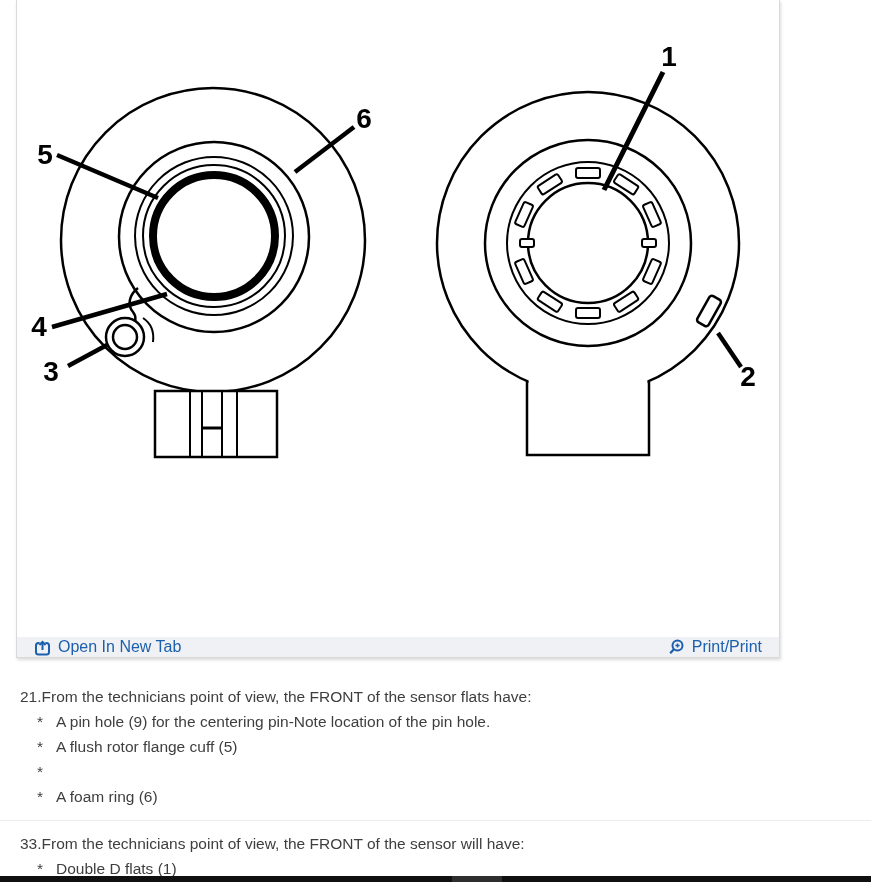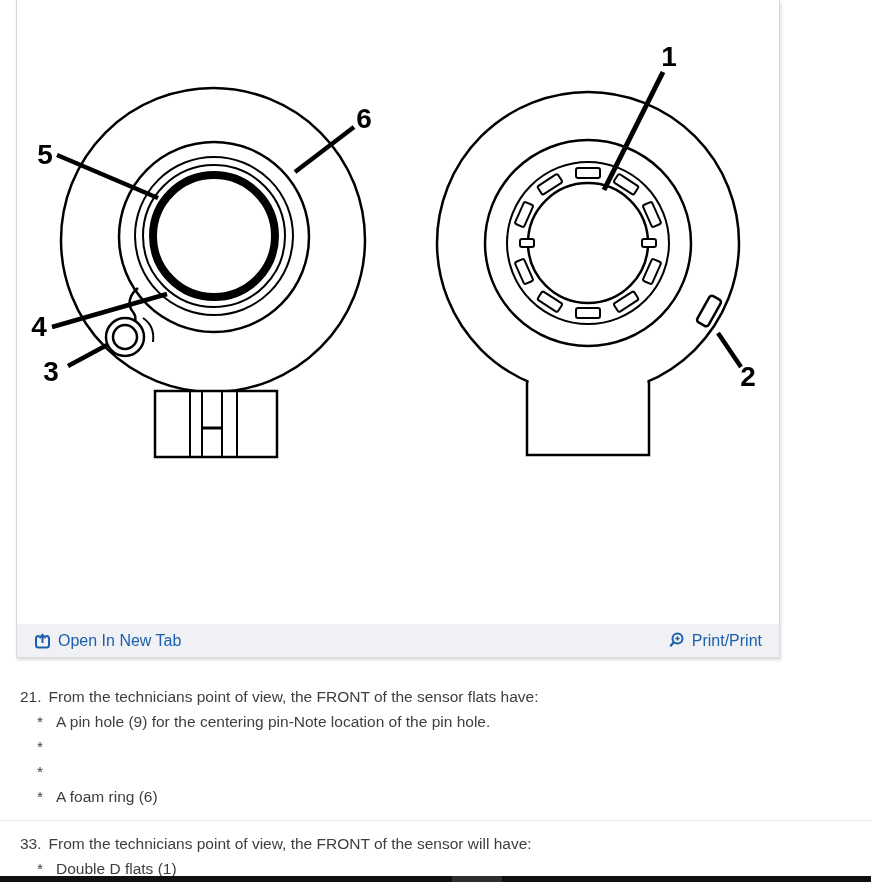--- a/index.html
+++ b/index.html
@@ -10,37 +10,37 @@
     -webkit-font-smoothing:antialiased;
   }
   .figure-box{
     position:absolute;left:16px;top:0;width:764px;height:658px;
     box-sizing:border-box;background:#ffffff;
     border:1px solid #d9d9d9;border-top:none;
     box-shadow:1px 2px 3px rgba(0,0,0,0.15);
   }
   .diagram-area{position:absolute;left:0;top:0;width:762px;height:625px;background:#fff;}
   .fig-toolbar{
-    position:absolute;left:0;right:0;bottom:0;height:33px;
+    position:absolute;left:0;right:0;bottom:0;height:20px;
     background:#eff1f4;
     display:flex;align-items:center;justify-content:space-between;
     padding:0 17px;box-sizing:border-box;
   }
   .tb-link{
     display:flex;align-items:center;gap:7px;
     color:#1c5fad;text-decoration:none;font-size:16px;line-height:1;
     cursor:pointer;
   }
   .tb-link svg{display:block;}
   .instructions{
     position:absolute;left:0;top:684px;width:871px;
     color:#3e3e3e;font-size:15.5px;line-height:25px;
   }
   .num-row{padding-left:20px;}
-  .num{margin-right:7px;text-align:center;}
+  .num{margin-right:0;text-align:center;}
   .bullet-row{padding-left:37px;display:flex;}
   .star{width:19px;flex:0 0 19px;}
   .divider{border:none;border-top:1px solid #ececec;margin:11px 0 10px 0;}
   .taskbar-sliver{
     position:absolute;left:0;right:0;bottom:0;height:6px;background:#101010;
   }
   .taskbar-seg{position:absolute;left:452px;top:0;width:50px;height:6px;background:#2e2e2e;}
   .callout-num{
     font-family:"Liberation Sans", sans-serif;
     font-weight:bold;font-size:28px;fill:#000;
@@ -149,20 +149,21 @@
   <div class="instructions">
     <div class="num-row">
       <span class="num">21.</span><span>From the technicians point of view, the FRONT of the sensor flats have:</span>
     </div>
     <div class="bullet-row">
       <span class="star">*</span>
       <span>A pin hole (9) for the centering pin-Note location of the pin hole.</span>
     </div>
     <div class="bullet-row">
       <span class="star">*</span>
+      <span>A flush rotor flange cuff (5)</span>
     </div>
     <div class="bullet-row">
       <span class="star">*</span>
     </div>
     <div class="bullet-row">
       <span class="star">*</span>
       <span>A foam ring (6)</span>
     </div>
 
     <hr class="divider">

